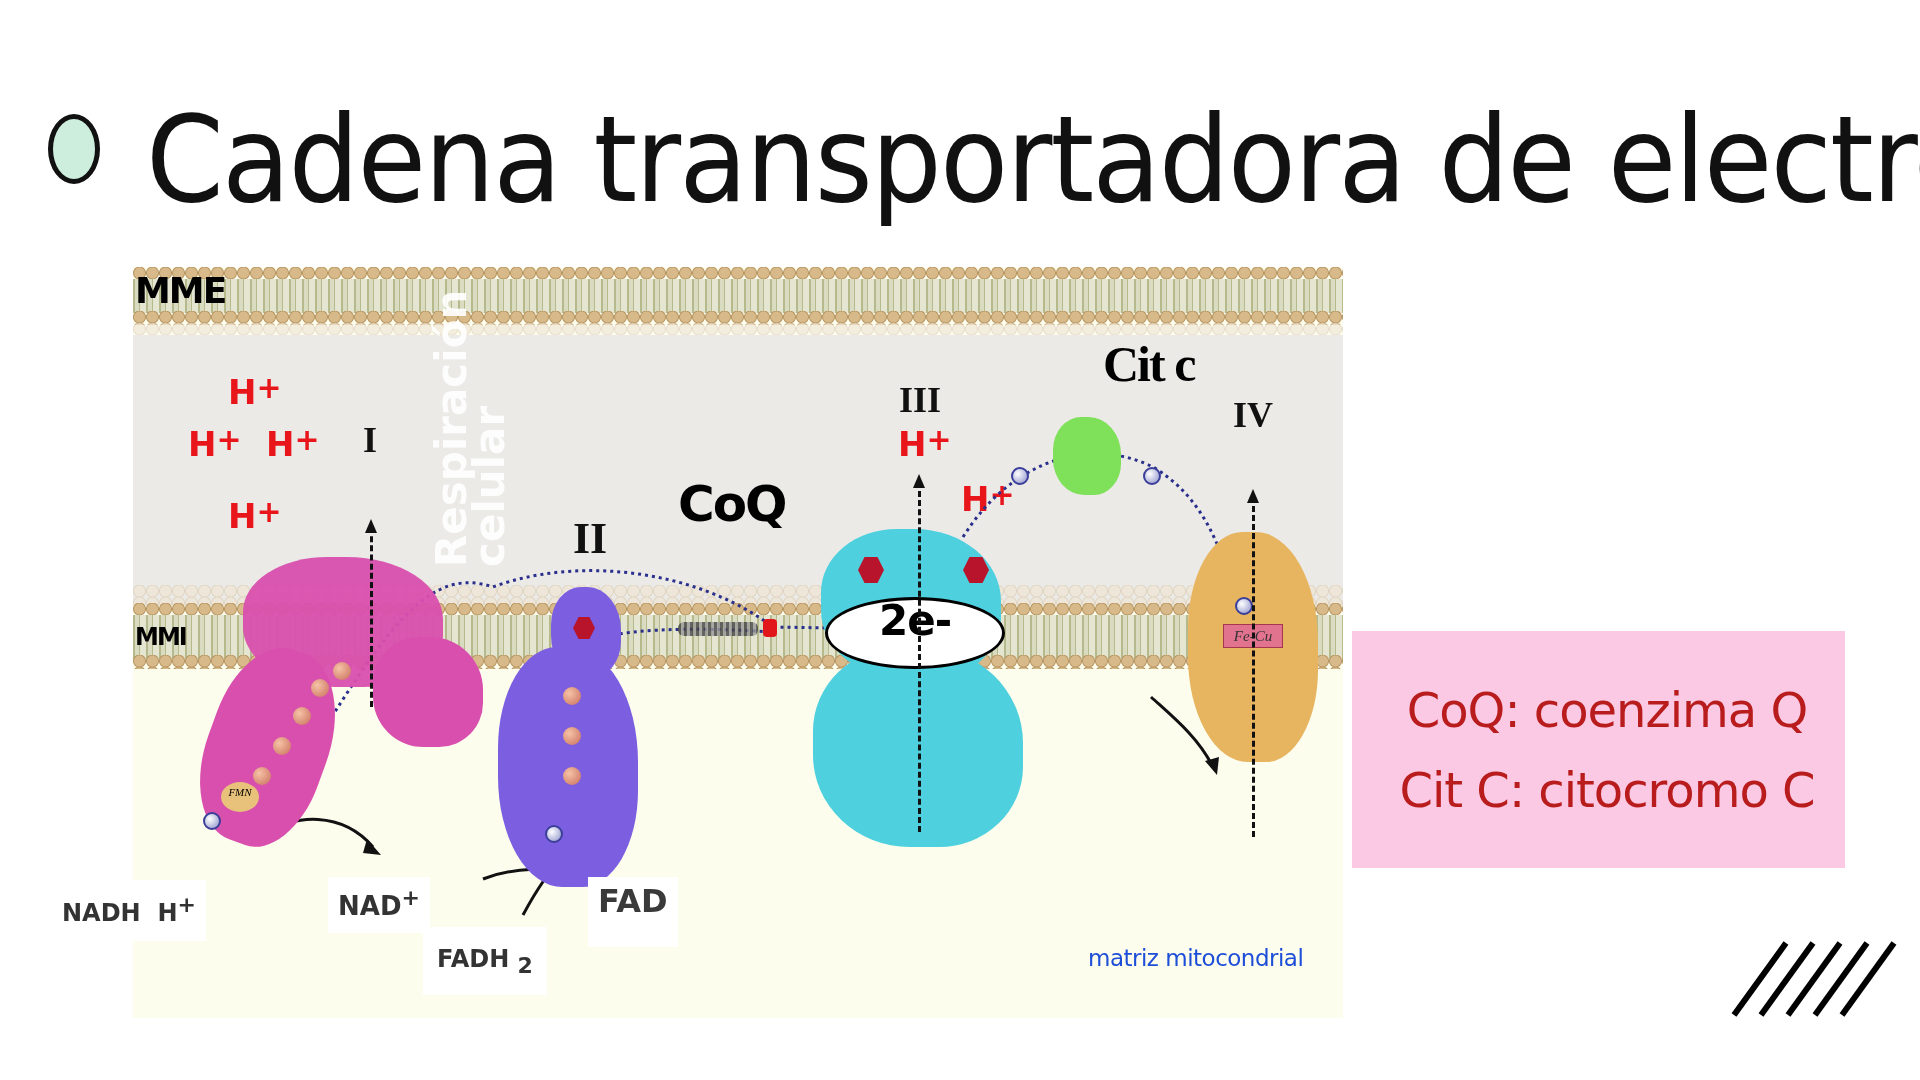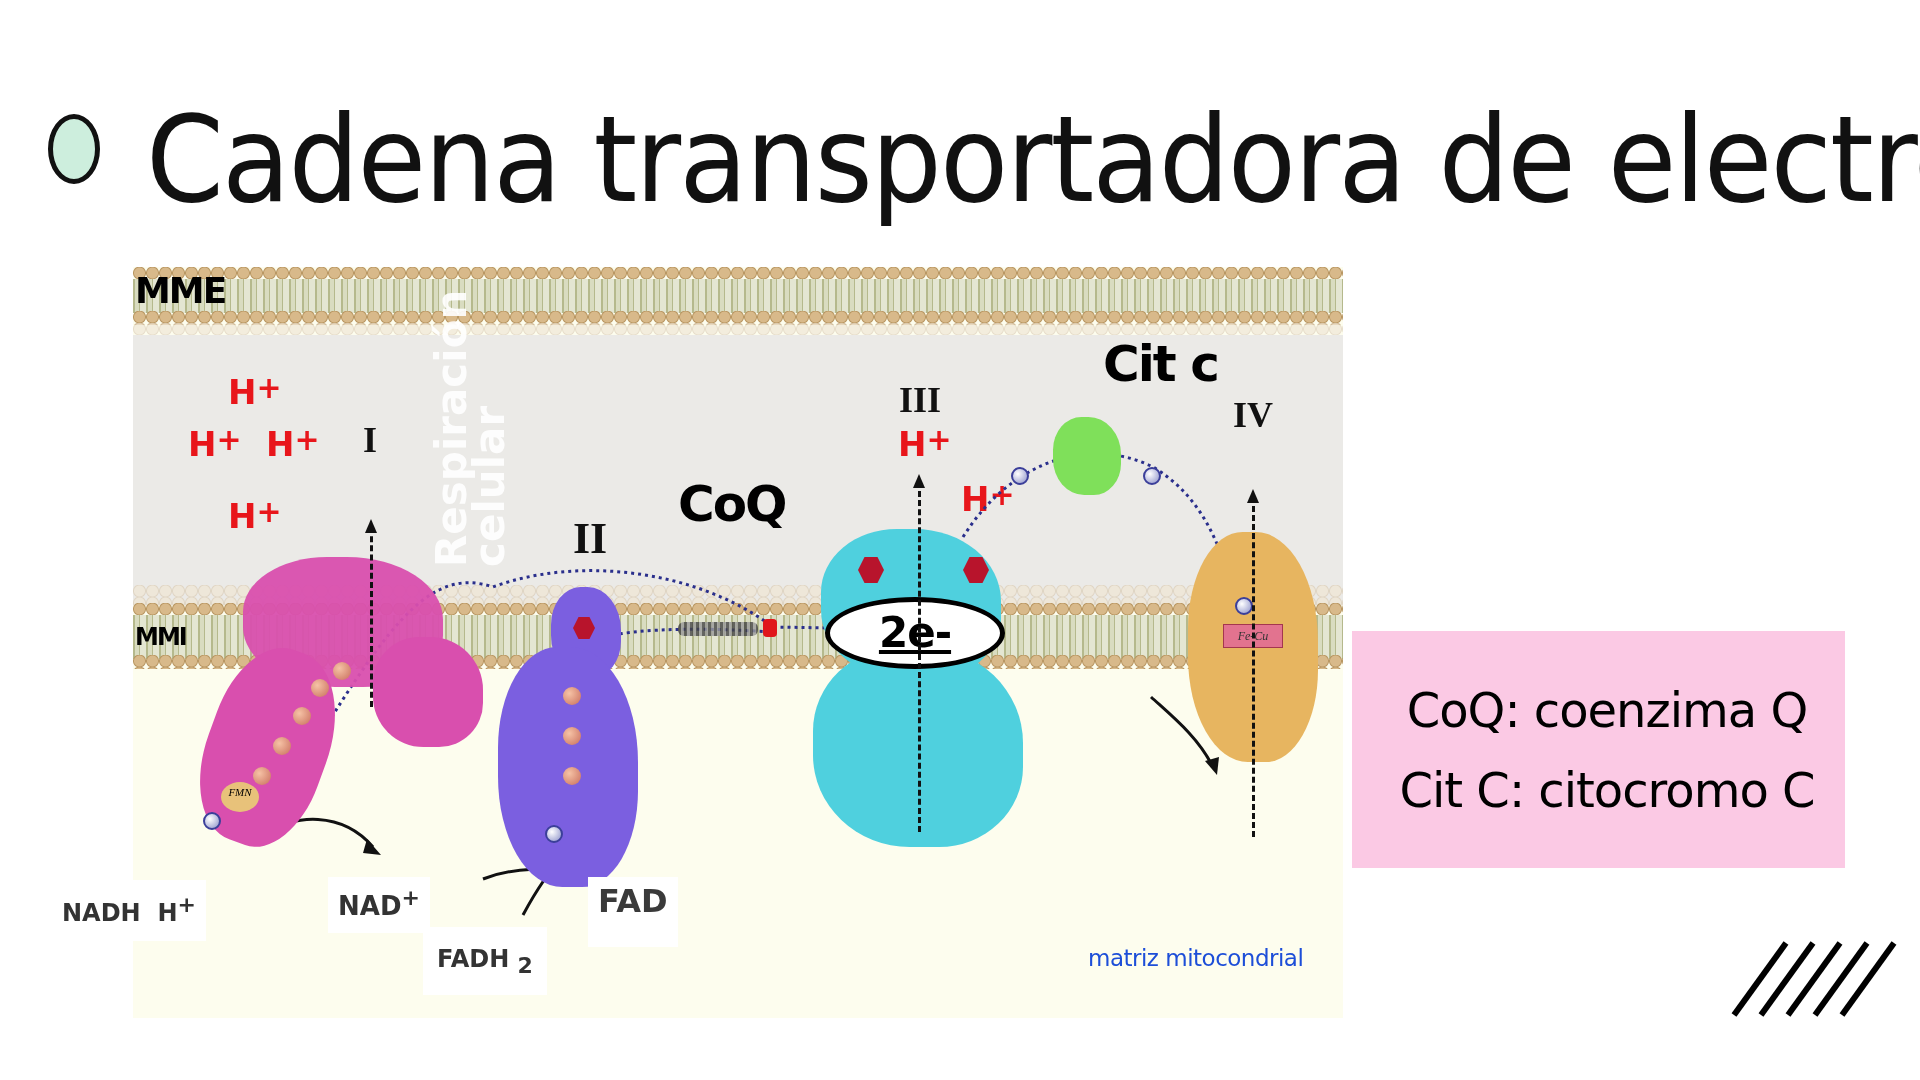--- a/index.html
+++ b/index.html
@@ -17,21 +17,21 @@
   .roman { font-family:"Liberation Serif", serif; font-weight:bold; color:#111; line-height:1; }
   .hplus { font-family:"DejaVu Sans", sans-serif; font-weight:bold; color:#e8161b; font-size:34px; line-height:1; white-space:nowrap; }
   .hplus sup { font-size:30px; position:relative; top:-6px; vertical-align:baseline; }
   .protein { border-radius:42% 48% 40% 46%; }
   .vdash { width:0; border-left:3px dashed #111; }
   .arrowhead { width:0; height:0; border-left:6px solid transparent; border-right:6px solid transparent; border-bottom:14px solid #111; }
   .sphere { width:18px; height:18px; border-radius:50%; background:radial-gradient(circle at 35% 35%, #f6c3a6, #c86d5b); }
   .ecirc { width:18px; height:18px; border-radius:50%; background:radial-gradient(circle at 35% 35%, #fff, #8a8fc8); border:2px solid #3b3f9a; box-sizing:border-box; }
   .chip { background:#fff; padding:2px 8px; font-family:"DejaVu Sans", sans-serif; font-weight:bold; color:#333; white-space:nowrap; line-height:1; }
   #legend { left:1352px; top:631px; width:493px; height:237px; background:#fbc9e4; display:flex; flex-direction:column; align-items:center; justify-content:center; }
-  #legend div { font-family:"DejaVu Sans", sans-serif; font-size:48px; color:#000000; line-height:80px; white-space:nowrap; letter-spacing:-1px;margin-left:17px; }
+  #legend div { font-family:"DejaVu Sans", sans-serif; font-size:48px; color:#b91c1c; line-height:80px; white-space:nowrap; letter-spacing:-1px;margin-left:17px; }
 </style>
 </head>
 <body>
 
 <div id="bullet" class="abs"></div>
 <div id="title" class="abs">Cadena transportadora de electrones</div>
 
 <div id="diagram" class="abs">
 
   <div class="abs mem heads" style="top:0;height:14px;"></div>
@@ -60,21 +60,21 @@
   <div class="abs hplus" style="left:95px;top:232px;"><span>H</span><sup>+</sup></div>
   <div class="abs hplus" style="left:765px;top:160px;"><span>H</span><sup>+</sup></div>
   <div class="abs hplus" style="left:828px;top:215px;"><span>H</span><sup>+</sup></div>
 
   <div class="abs roman" style="left:230px;top:155px;font-size:36px;">I</div>
   <div class="abs roman" style="left:440px;top:250px;font-size:44px;">II</div>
   <div class="abs roman" style="left:766px;top:115px;font-size:36px;">III</div>
   <div class="abs roman" style="left:1100px;top:130px;font-size:36px;">IV</div>
 
   <div class="abs lbl-bold" style="left:545px;top:212px;font-size:50px;letter-spacing:-2px;">CoQ</div>
-  <div class="abs lbl-bold" style="left:970px;top:72px;font-size:50px;letter-spacing:-2px;">Cit c</div>
+  <div class="abs lbl-bold" style="left:970px;top:72px;font-size:50px;letter-spacing:-2px;font-family:Liberation Serif, serif;">Cit c</div>
 
   <svg class="abs" style="left:0;top:0;" width="1210" height="751">
     <path d="M 180 480 C 260 350, 300 300, 360 320 C 440 290, 560 300, 640 360 L 760 362" fill="none" stroke="#2a2f8c" stroke-width="3" stroke-dasharray="3 4"></path>
     <path d="M 440 380 C 480 360, 560 360, 640 365" fill="none" stroke="#2a2f8c" stroke-width="3" stroke-dasharray="3 4"></path>
     <path d="M 830 270 C 880 190, 960 170, 1020 200 C 1070 230, 1090 280, 1105 345" fill="none" stroke="#2a2f8c" stroke-width="3" stroke-dasharray="3 4"></path>
     <path d="M 130 570 C 160 545, 210 545, 240 580" fill="none" stroke="#111" stroke-width="3"></path>
     <polygon points="234,572 248,588 230,586" fill="#111"></polygon>
     <path d="M 1018 430 C 1040 450, 1065 470, 1080 500" fill="none" stroke="#111" stroke-width="3"></path>
     <polygon points="1072,494 1084,508 1086,490" fill="#111"></polygon>
     <path d="M 350 612 C 380 600, 420 600, 448 606" fill="none" stroke="#111" stroke-width="3"></path>
@@ -101,31 +101,31 @@
   <div class="abs sphere" style="left:430px;top:500px;"></div>
   <div class="abs ecirc" style="left:412px;top:558px;"></div>
 
   <div class="abs" style="left:545px;top:355px;width:80px;height:14px;border-radius:6px;background:repeating-linear-gradient(90deg,#444 0 3px,#999 3px 6px);opacity:0.8;"></div>
   <div class="abs" style="left:630px;top:352px;width:14px;height:18px;background:#e0161b;border-radius:4px;"></div>
 
   <div class="abs protein" style="left:688px;top:262px;width:180px;height:150px;background:#4fd0de;"></div>
   <div class="abs protein" style="left:680px;top:380px;width:210px;height:200px;background:#4fd0de;"></div>
   <div class="abs" style="left:725px;top:290px;width:26px;height:26px;background:#b8142c;clip-path:polygon(25% 0,75% 0,100% 50%,75% 100%,25% 100%,0 50%);"></div>
   <div class="abs" style="left:830px;top:290px;width:26px;height:26px;background:#b8142c;clip-path:polygon(25% 0,75% 0,100% 50%,75% 100%,25% 100%,0 50%);"></div>
-  <div class="abs" style="left:692px;top:330px;width:180px;height:72px;border-radius:50%;background:#fff;border:5px solid #000000;box-sizing:border-box;display:flex;align-items:center;justify-content:center;text-decoration:underline;">
+  <div class="abs" style="left:692px;top:330px;width:180px;height:72px;border-radius:50%;background:#fff;border:3px solid #000000;box-sizing:border-box;display:flex;justify-content:center;">
     <span class="lbl-bold" style="font-size:42px;letter-spacing:-1px;">2e-</span>
   </div>
 
   <div class="abs protein" style="left:920px;top:150px;width:68px;height:78px;background:#7fe05a;"></div>
   <div class="abs ecirc" style="left:878px;top:200px;"></div>
   <div class="abs ecirc" style="left:1010px;top:200px;"></div>
 
   <div class="abs protein" style="left:1055px;top:265px;width:130px;height:230px;background:#e7b560;"></div>
   <div class="abs ecirc" style="left:1102px;top:330px;"></div>
-  <div class="abs" style="left:1090px;top:357px;width:58px;height:22px;background:#e2738f;border:1px solid #a4364f;font-family:'Liberation Serif',serif;font-style:italic;font-size:12px;text-align:center;line-height:22px;color:#333;">Fe-Cu</div>
+  <div class="abs" style="left:1090px;top:357px;width:58px;height:22px;background:#e2738f;border:1px solid #a4364f;font-family:'Liberation Serif',serif;font-style:italic;font-size:15px;text-align:center;line-height:22px;color:#333;">Fe-Cu</div>
 
   <div class="abs vdash" style="left:237px;top:260px;height:180px;"></div>
   <div class="abs arrowhead" style="left:232px;top:252px;"></div>
   <div class="abs vdash" style="left:785px;top:215px;height:350px;"></div>
   <div class="abs arrowhead" style="left:780px;top:207px;"></div>
   <div class="abs vdash" style="left:1119px;top:230px;height:340px;"></div>
   <div class="abs arrowhead" style="left:1114px;top:222px;"></div>
 
   <div class="abs chip" style="left:195px;top:610px;font-size:26px;padding:10px 10px 14px;"><span>NAD</span><sup style="font-size:22px;">+</sup></div>
   <div class="abs chip" style="left:455px;top:610px;font-size:32px;padding:8px 10px 30px;color:#3a3a3a;text-align:center;">FAD</div>

